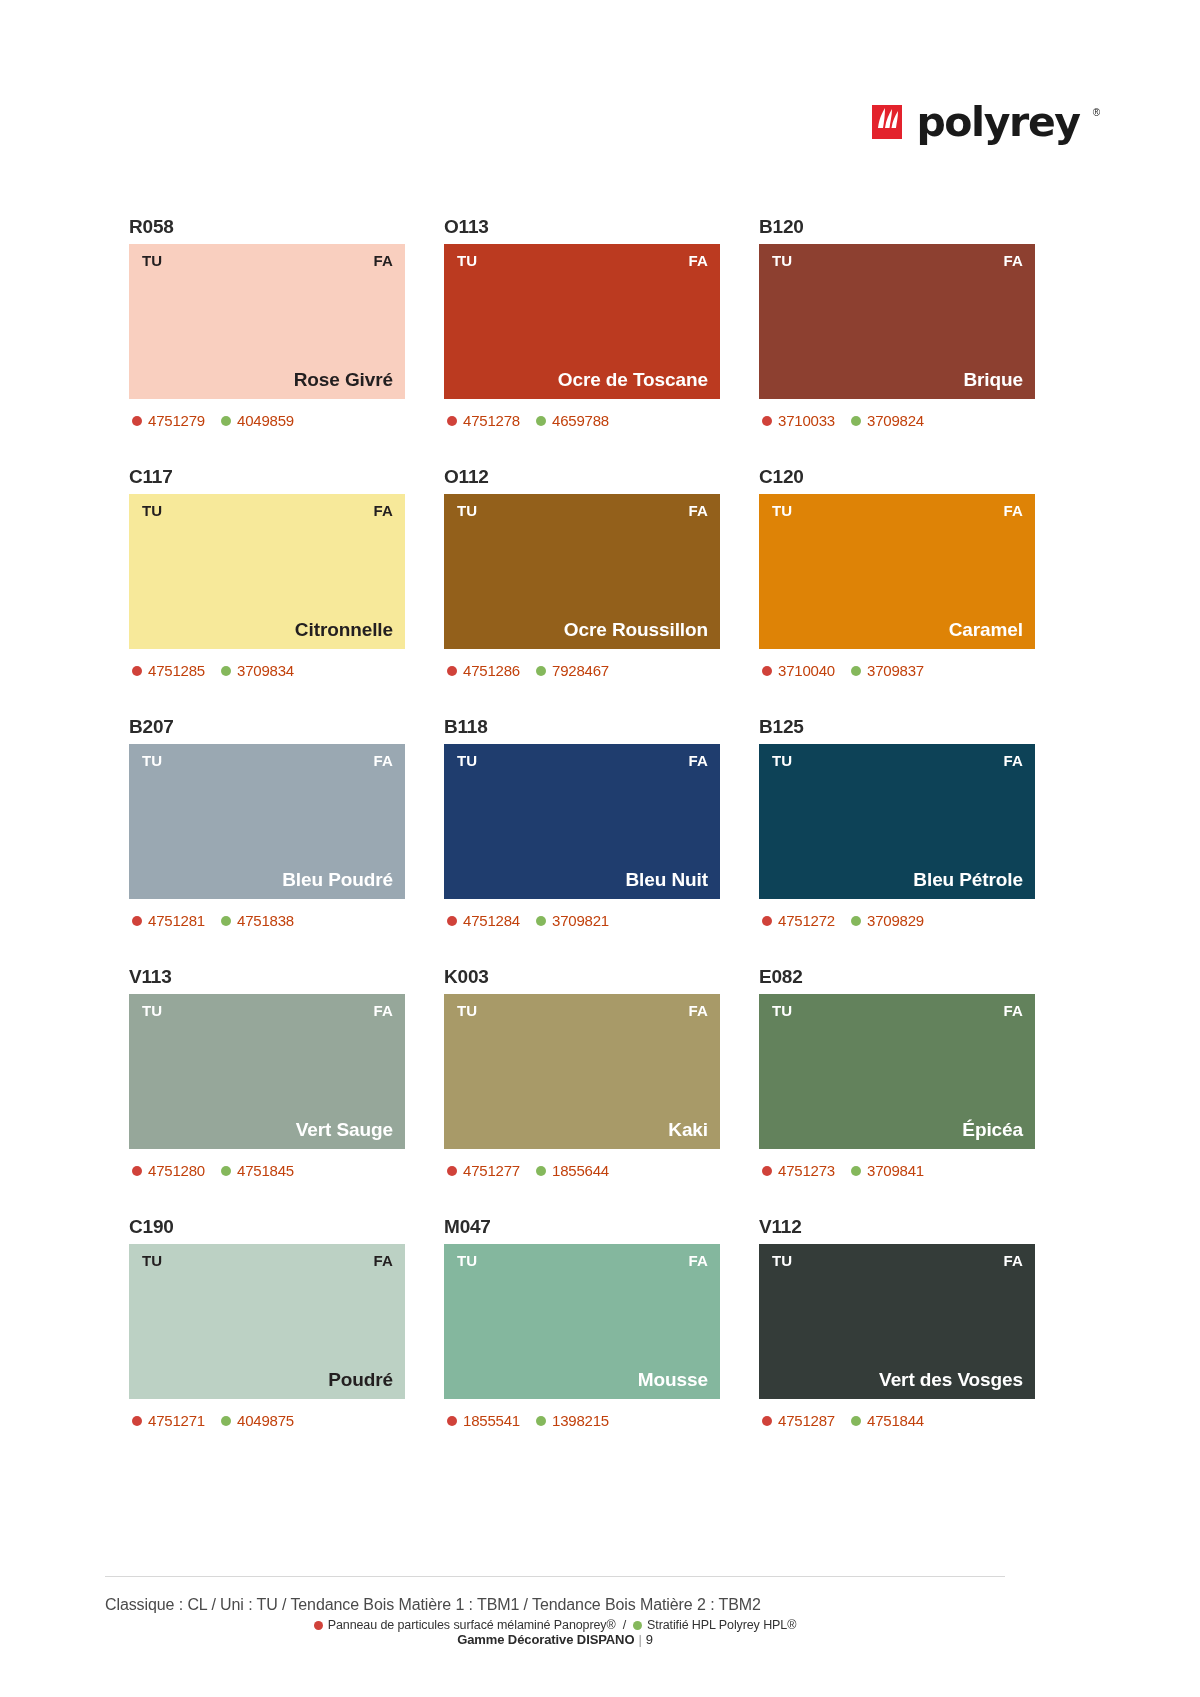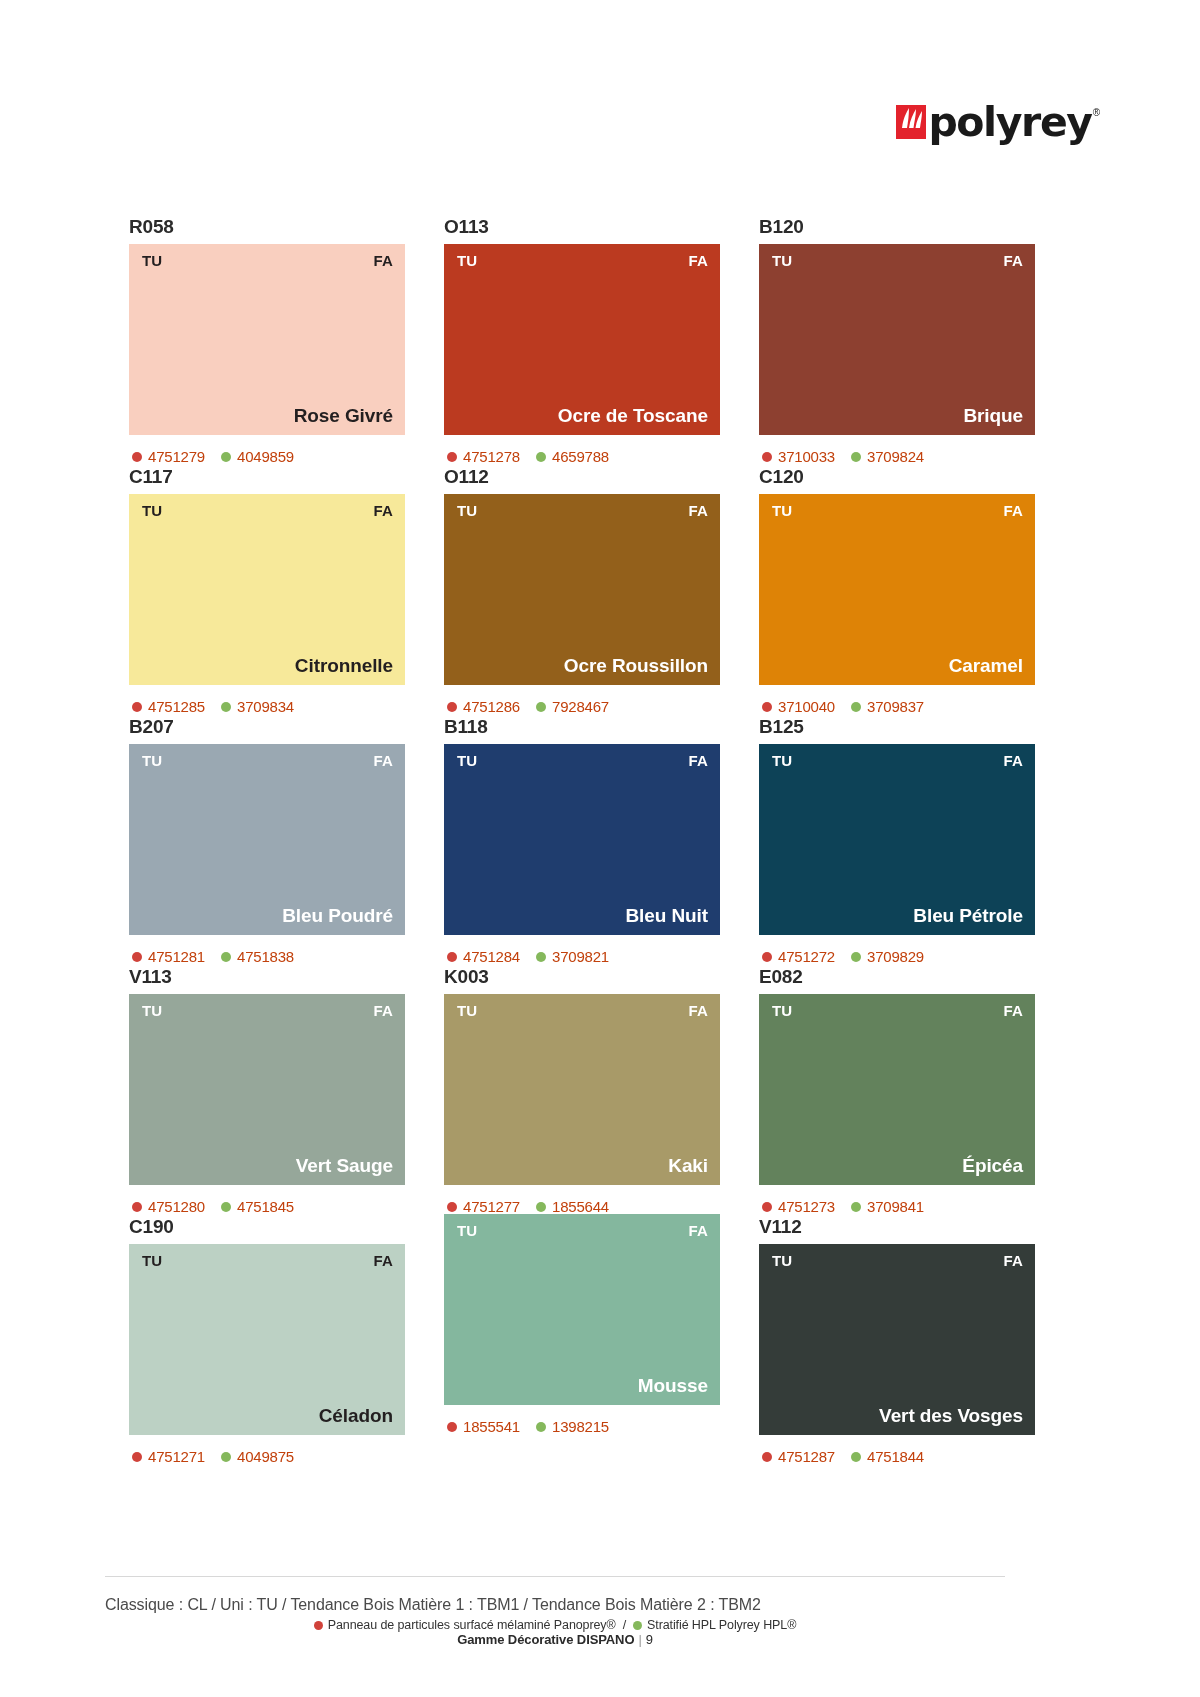--- a/index.html
+++ b/index.html
@@ -26,21 +26,21 @@
     top: 96px;
     right: 100px;
     height: 52px;
     display: flex;
     align-items: center;
     justify-content: flex-end;
   }
   .logo {
     display: flex;
     align-items: flex-end;
-    gap: 0px;
+    gap: 12px;
   }
   .logo-mark {
     width: 30px;
     height: 34px;
     position: relative;
     margin-right: 2px;
   }
   .logo-mark svg { display: block; width: 30px; height: 34px; }
   .logo-word {
     font-family: "DejaVu Sans", sans-serif;
@@ -84,21 +84,21 @@
     font-size: 19px;
     letter-spacing: -0.2px;
     color: #2b2b2b;
     height: 30px;
     line-height: 26px;
   }
 
   .swatch {
     position: relative;
     width: 276px;
-    height: 191px;
+    height: 155px;
     padding: 9px 12px 9px 13px;
   }
 
   .swatch-top {
     display: flex;
     justify-content: space-between;
     align-items: flex-start;
     font-weight: bold;
     font-size: 15px;
     letter-spacing: 0.2px;
@@ -452,34 +452,35 @@
           </span>
         </div>
       </div>
       <div class="card">
         <div class="card-code">C190</div>
         <div class="swatch" style="background: rgb(188, 209, 196);">
           <div class="swatch-top txt-dark">
             <span>TU</span>
             <span>FA</span>
           </div>
-          <div class="swatch-name txt-dark">Céladon</div>
+          <div class="swatch-name txt-dark">Poudré</div>
         </div>
         <div class="refs">
           <span class="ref">
             <span class="dot dot-red"></span>
             <span>4751271</span>
           </span>
           <span class="ref">
             <span class="dot dot-green"></span>
             <span>4049875</span>
           </span>
         </div>
       </div>
       <div class="card">
+        <div class="card-code">M047</div>
         <div class="swatch" style="background: rgb(132, 183, 158);">
           <div class="swatch-top txt-light">
             <span>TU</span>
             <span>FA</span>
           </div>
           <div class="swatch-name txt-light">Mousse</div>
         </div>
         <div class="refs">
           <span class="ref">
             <span class="dot dot-red"></span>

